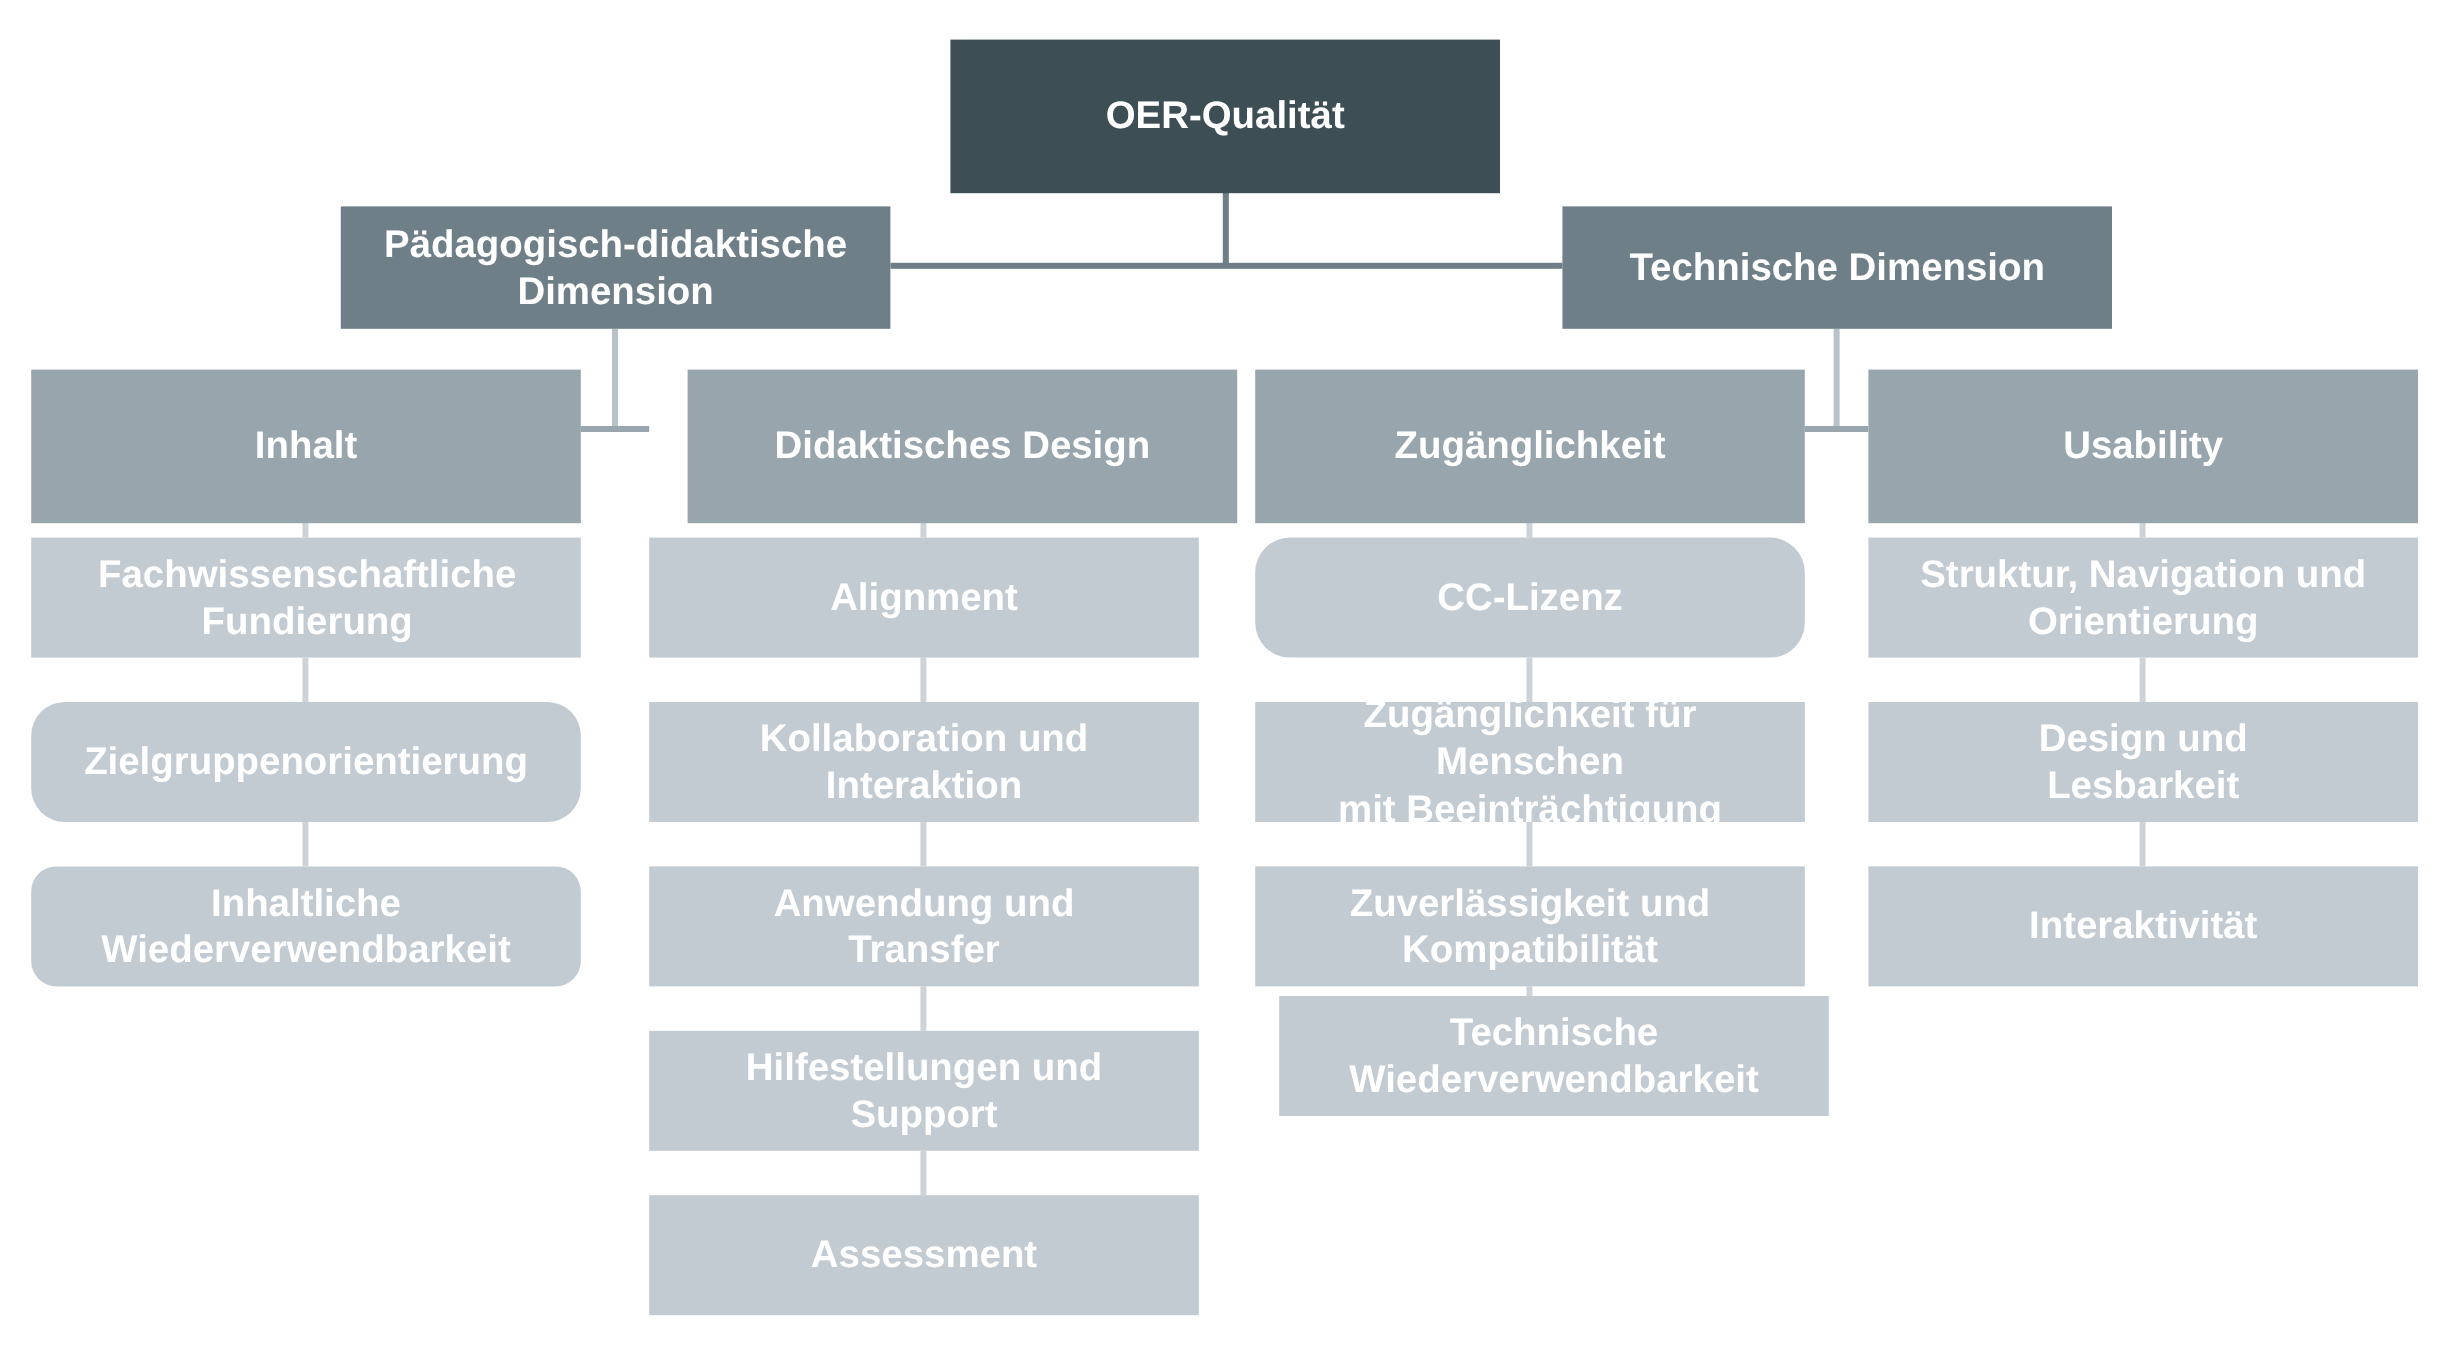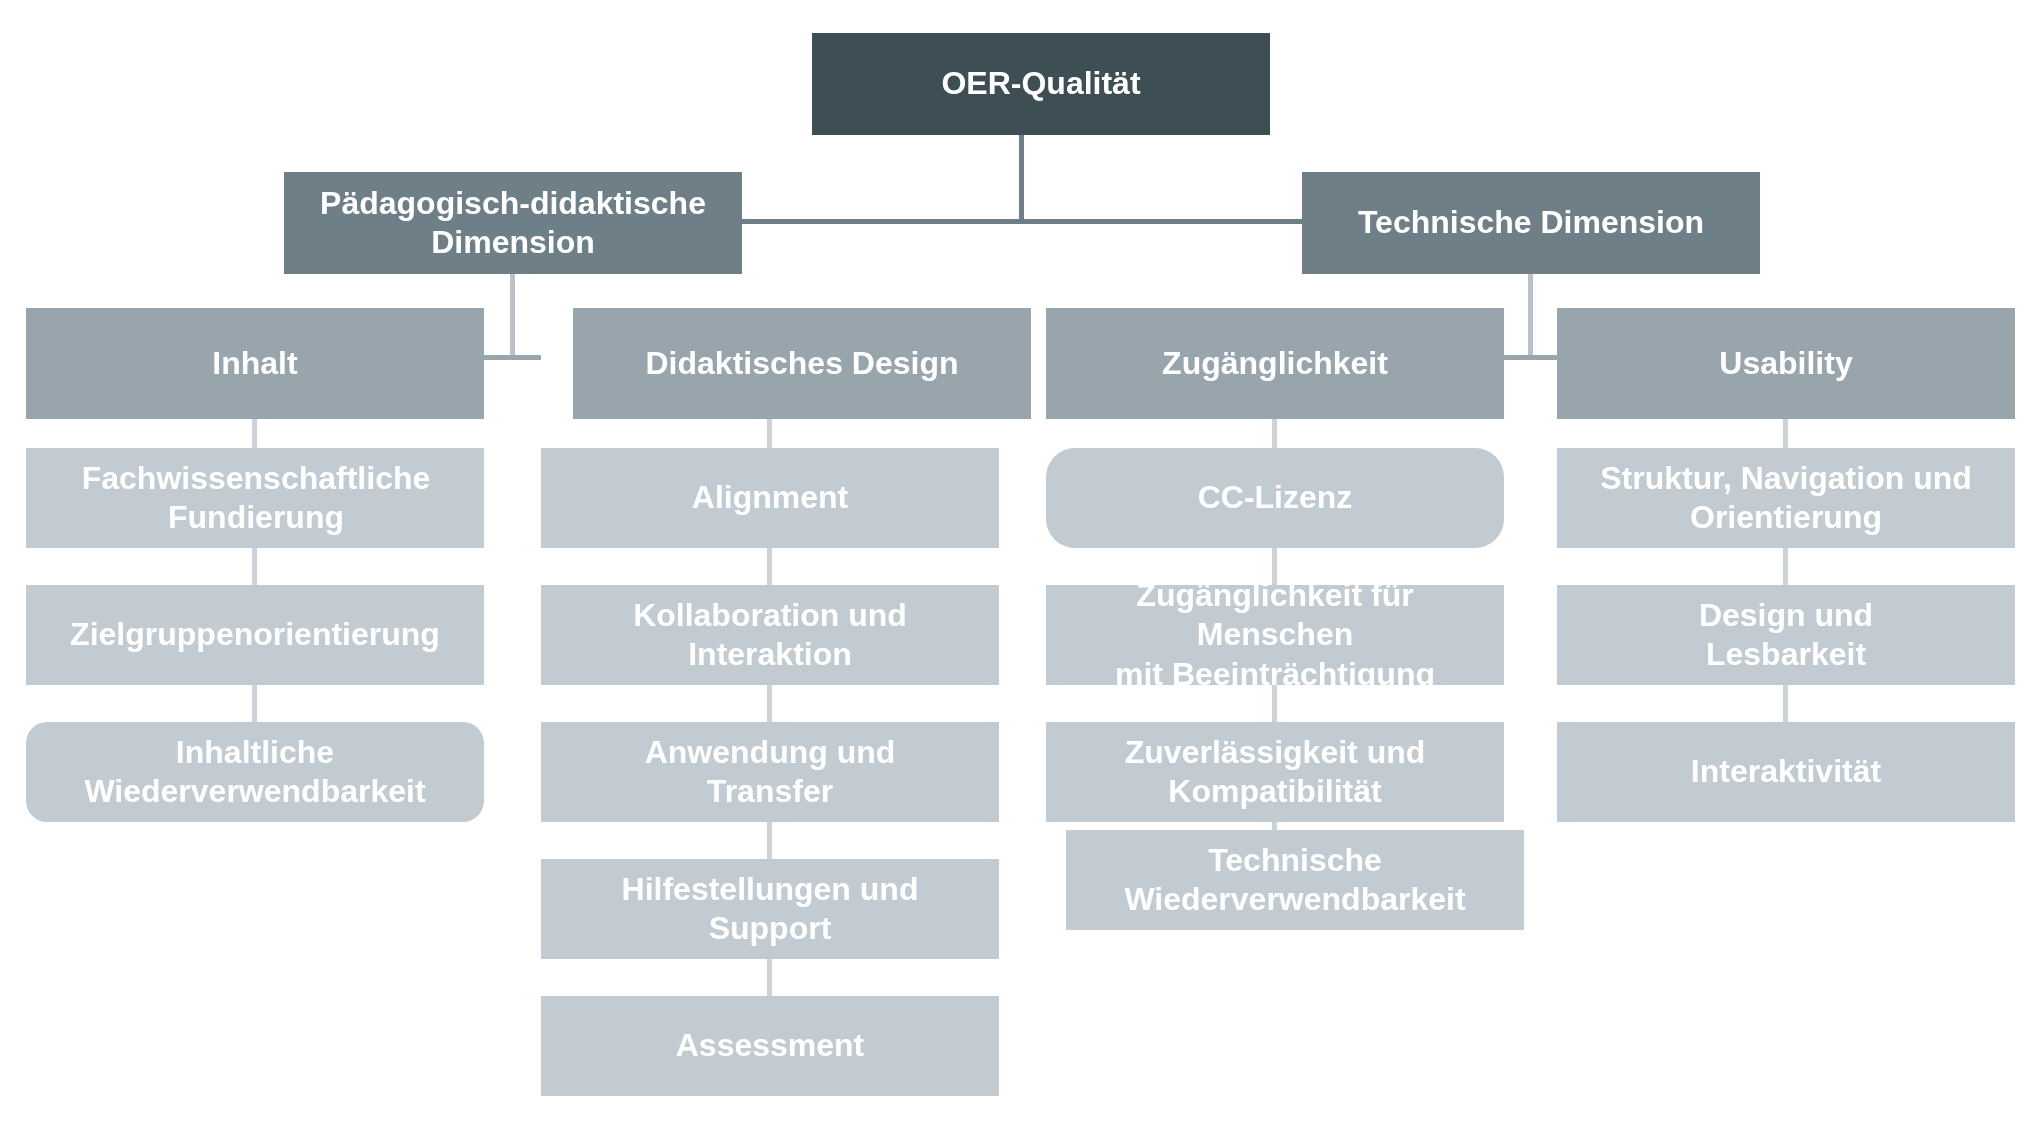--- a/index.html
+++ b/index.html
@@ -29,23 +29,23 @@
     text-align:center;
     color:var(--text-color);
     font-weight:bold;
     font-size:32px;
     line-height:1.22;
     white-space:pre-line;
     box-sizing:border-box;
     padding:4px 8px;
     width:458px;
   }
-  .node.root{background:var(--root-fill);height:102px;margin-left:20px;}
+  .node.root{background:var(--root-fill);height:128px;}
   .node.dimension{background:var(--dimension-fill);height:102px;}
-  .node.category{background:var(--category-fill);height:111px;}
+  .node.category{background:var(--category-fill);height:128px;}
   .node.item{background:var(--item-fill);height:100px;}
   .conn{position:absolute;}
   .conn.v{width:5px;}
   .conn.h{height:5px;}
   .conn.lv0{background:var(--line-root);}
   .conn.lv1{background:var(--line-dimension);}
   .conn.lv2{background:var(--line-category);}
   .conn.lv3{background:var(--line-item);}
 </style>
 </head>
@@ -102,21 +102,21 @@
     <span>Zugänglichkeit</span>
   </div>
   <div class="node category" style="left:1557px;top:308px;">
     <span>Usability</span>
   </div>
 
   <div class="node item" style="left:26px;top:448px;padding-left:10px;">
     <span>Fachwissenschaftliche
 Fundierung</span>
   </div>
-  <div class="node item" style="left:26px;top:585px;">
+  <div class="node item" style="left:26px;top:585px;border-radius:28px;">
     <span>Zielgruppenorientierung</span>
   </div>
   <div class="node item" style="left:26px;top:722px;border-radius:21px;">
     <span>Inhaltliche
 Wiederverwendbarkeit</span>
   </div>
 
   <div class="node item" style="left:541px;top:448px;">
     <span>Alignment</span>
   </div>

